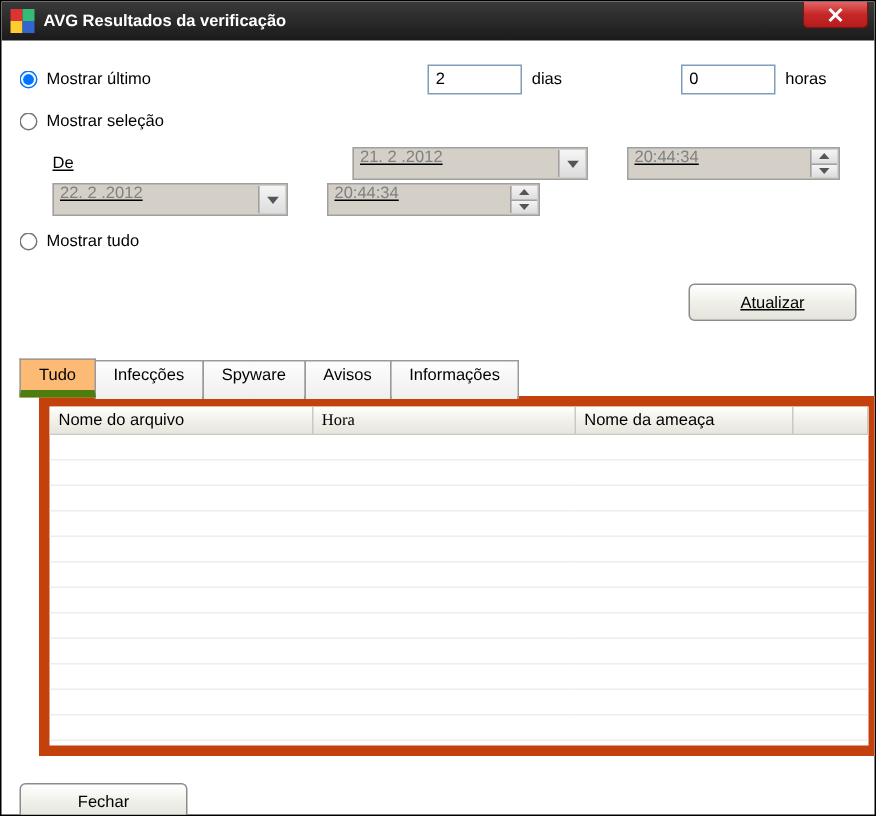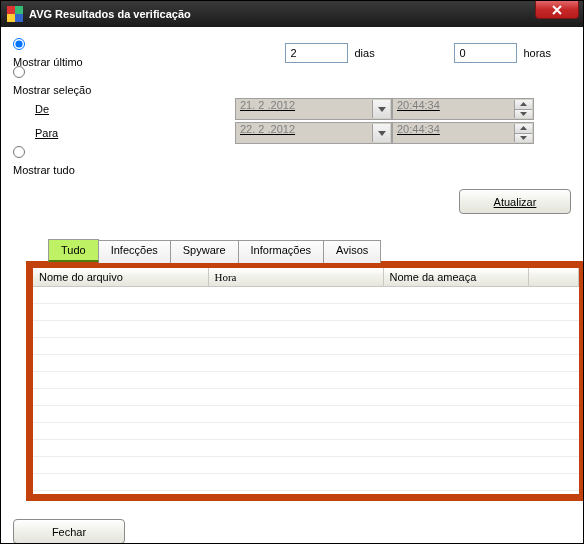--- a/index.html
+++ b/index.html
@@ -61,23 +61,22 @@
     padding: 8px 12px 12px 12px;
   }
   .radio-row, .sel-row {
     display: flex;
     align-items: center;
     margin-top: 8px;
     height: 20px;
   }
   .radio-row label {
     display: flex;
-    align-items: flex-start;
+    align-items: flex-end;
     gap: 6px;
-    flex-direction: column;
   }
   input[type=radio] {
     margin: 0;
     width: 12px; height: 12px;
   }
   .spacer { flex: 1; }
   .num-input {
     width: 63px;
     height: 20px;
     border: 1px solid #7f9db9;
@@ -100,21 +99,21 @@
     height: 22px;
     background: #d4d0c8;
     border: 1px solid #a0a0a0;
     display: flex;
     align-items: flex-start;
     padding: 0 4px;
     color: #808080;
     position: relative;
   }
   .date-box { width: 157px; }
-  .time-box { width: 142px; }
+  .time-box { width: 142px; margin-left: 26px; }
   .dropdown-btn {
     position: absolute;
     right: 1px; top: 1px; bottom: 1px;
     width: 18px;
     background: linear-gradient(to bottom, #f5f5f5, #ddd);
     border-left: 1px solid #a0a0a0;
     display: flex;
     align-items: center;
     justify-content: center;
   }
@@ -162,24 +161,23 @@
   .tab {
     padding: 4px 12px;
     background: linear-gradient(to bottom, #fdfdfd, #efefef);
     border: 1px solid #9a9a9a;
     border-bottom: none;
     margin-right: -1px;
     position: relative;
     top: 1px;
   }
   .tab.active {
-    background: #bef264;
-    border-bottom: 2px solid #4d7c0f;
+    background: #fdba74;
+    border-bottom: 5px solid #4d7c0f;
     z-index: 2;
-    margin-left: 35px;
   }
   .tab.inactive { top: 2px; padding-top: 3px; }
   .table-wrap {
     border: 7px solid #c2410c;
     width: 560px;
     height: 240px;
     background: #fff;
     overflow: hidden;
     margin-left: 13px;
   }
@@ -266,21 +264,20 @@
         <div>
             <svg viewBox="0 0 7 4">
               <path d="M0 0 L7 0 L3.5 4 Z" fill="#555"></path>
             </svg>
           </div>
       </div>
     </div>
   </div>
 
   <div class="sel-row" style="margin-top:4px;">
-    <span class="sel-label">Para</span>
     <div class="date-box">
       <span>22. 2 .2012</span>
       <div class="dropdown-btn">
         <svg viewBox="0 0 8 5">
             <path d="M0 0 L8 0 L4 5 Z" fill="#555"></path>
           </svg>
       </div>
     </div>
     <div class="time-box">
       <span>20:44:34</span>
@@ -308,22 +305,22 @@
 
   <div class="update-row">
     <button class="btn">Atualizar</button>
   </div>
 
   <div class="tabs-outer">
     <div class="tab-strip">
       <div class="tab active">Tudo</div>
       <div class="tab inactive">Infecções</div>
       <div class="tab inactive">Spyware</div>
+      <div class="tab inactive">Avisos</div>
       <div class="tab inactive">Informações</div>
-      <div class="tab inactive">Avisos</div>
     </div>
     <div class="table-wrap">
       <table class="grid">
         <thead>
           <tr>
             <th style="width:175px;">Nome do arquivo</th>
             <th style="width:175px;font-family:Liberation Serif, serif;">Hora</th>
             <th style="width:145px;">Nome da ameaça</th>
             <th></th>
           </tr>

